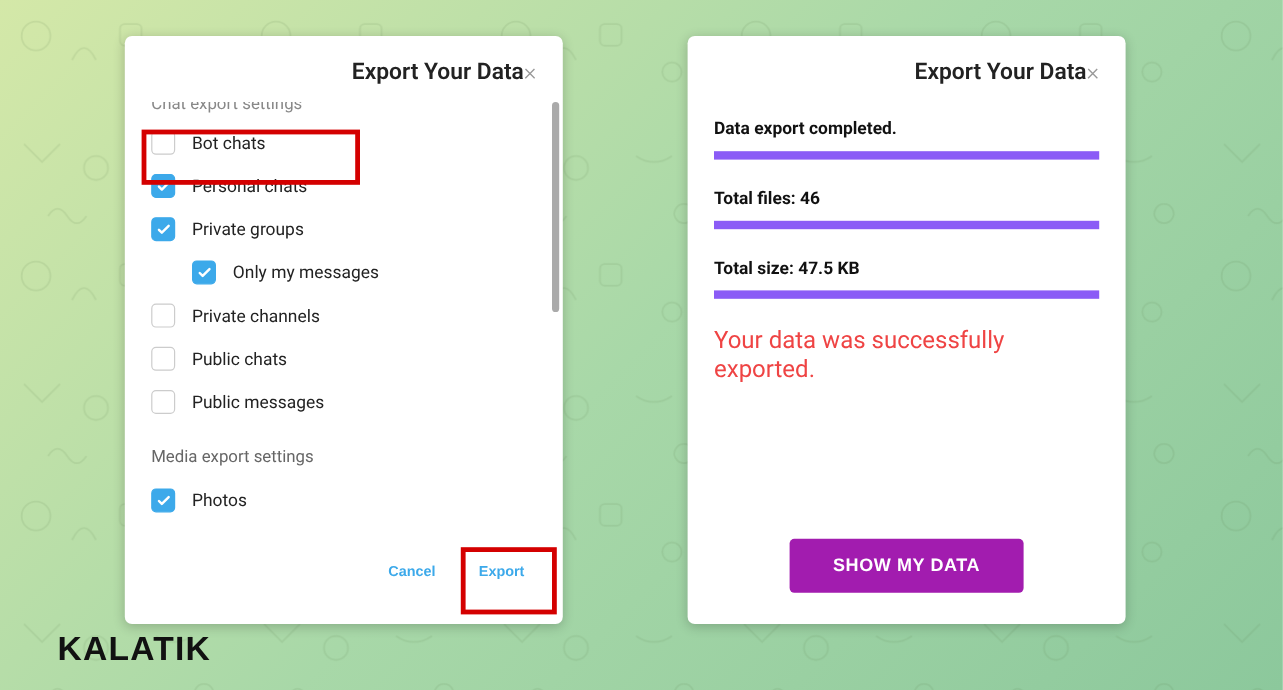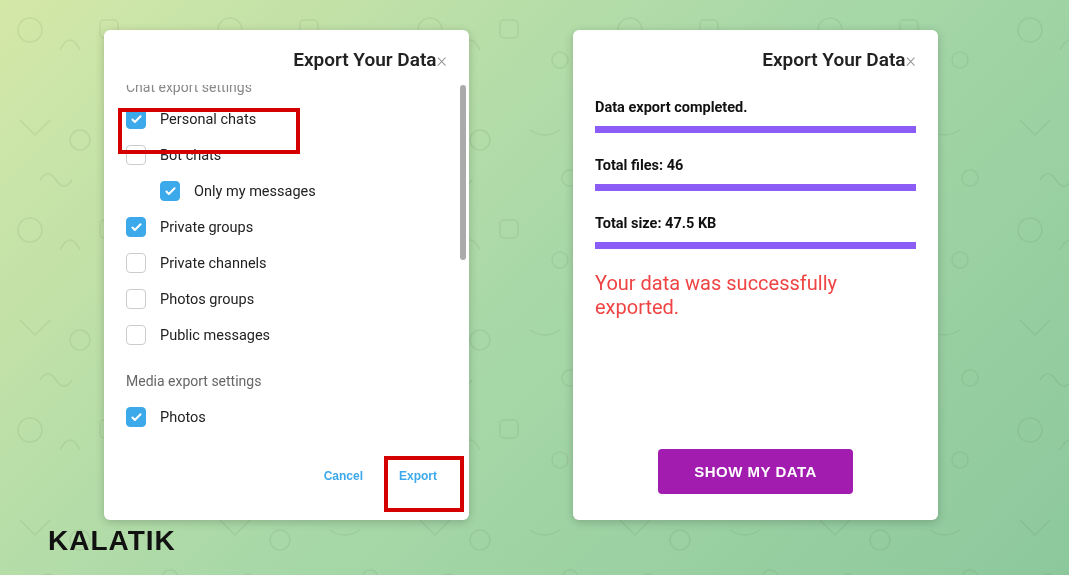--- a/index.html
+++ b/index.html
@@ -115,60 +115,60 @@
 
 <div class="dialog dialog-left">
   <div class="dlg-header">
     <div class="dlg-title">Export Your Data</div>
     <div class="close-x">×</div>
   </div>
   <div class="dlg-body">
     <div class="scrollbar-fake"></div>
     <div class="sect-title-cut">Chat export settings</div>
 
+    <div class="check-row">
+      <div class="chk"></div>
+      <span>Bot chats</span>
+    </div>
+
     <div class="check-row" style="position:relative">
       <div class="chk checked">
           <svg viewBox="0 0 16 16">
             <path d="M3 8 l3 3 l7 -7" stroke="#fff" stroke-width="2.5" fill="none" stroke-linecap="round" stroke-linejoin="round"></path>
           </svg>
         </div>
       <span>Personal chats</span>
     </div>
 
     <div class="check-row">
-      <div class="chk"></div>
-      <span>Bot chats</span>
+      <div class="chk checked">
+          <svg viewBox="0 0 16 16">
+            <path d="M3 8 l3 3 l7 -7" stroke="#fff" stroke-width="2.5" fill="none" stroke-linecap="round" stroke-linejoin="round"></path>
+          </svg>
+        </div>
+      <span>Private groups</span>
     </div>
 
     <div class="check-row sub">
       <div class="chk checked">
           <svg viewBox="0 0 16 16">
             <path d="M3 8 l3 3 l7 -7" stroke="#fff" stroke-width="2.5" fill="none" stroke-linecap="round" stroke-linejoin="round"></path>
           </svg>
         </div>
       <span>Only my messages</span>
     </div>
 
     <div class="check-row">
-      <div class="chk checked">
-          <svg viewBox="0 0 16 16">
-            <path d="M3 8 l3 3 l7 -7" stroke="#fff" stroke-width="2.5" fill="none" stroke-linecap="round" stroke-linejoin="round"></path>
-          </svg>
-        </div>
-      <span>Private groups</span>
-    </div>
-
-    <div class="check-row">
       <div class="chk"></div>
       <span>Private channels</span>
     </div>
 
     <div class="check-row">
       <div class="chk"></div>
-      <span>Photos groups</span>
+      <span>Public chats</span>
     </div>
 
     <div class="check-row">
       <div class="chk"></div>
       <span>Public messages</span>
     </div>
 
     <div class="sect-title">Media export settings</div>
 
     <div class="check-row">

